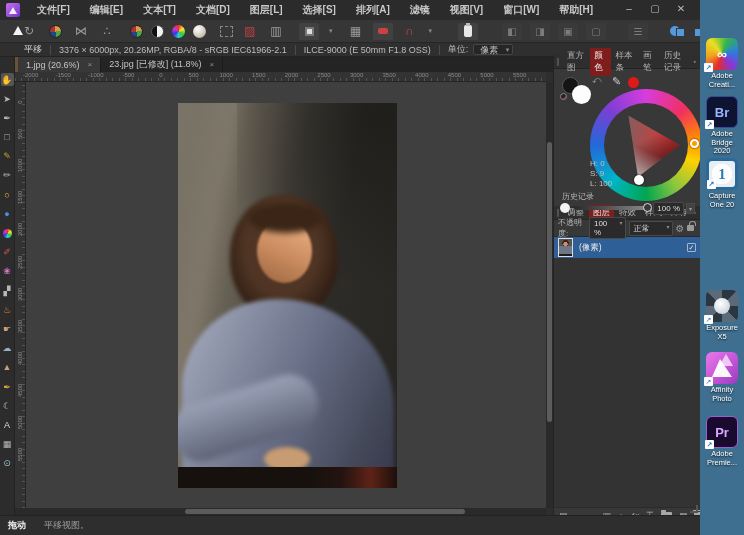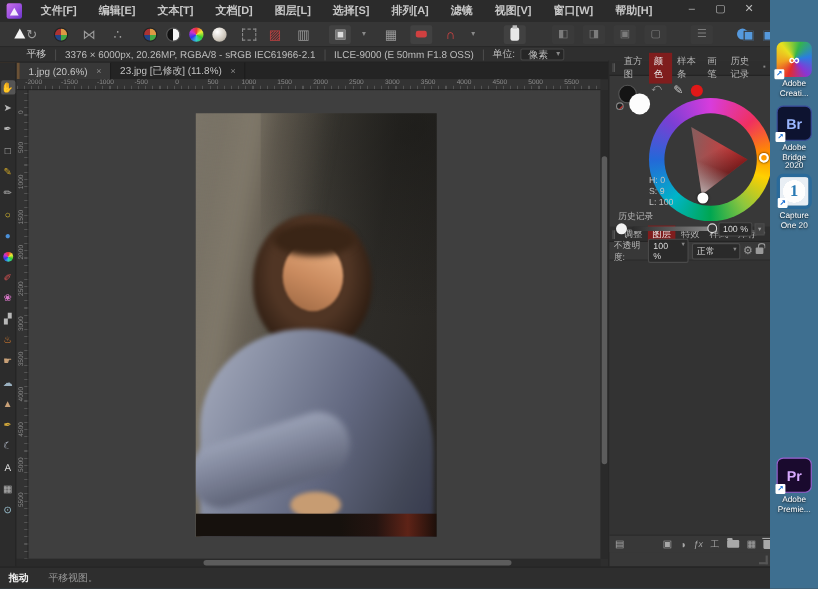--- a/index.html
+++ b/index.html
@@ -426,20 +426,25 @@
       </div>
 
     <div id="layerctrl">
       <span>不透明度:</span>
       <span class="lc-dd">100 %</span>
       <span class="lc-dd" style="min-width:44px">正常</span>
       <span class="gear">⚙</span>
       <span class="lock"></span>
     </div>
 
+    <div id="layerrow">
+      <div class="lthumb"></div>
+      <span class="lname">(像素)</span>
+      <span class="lcheck">✓</span>
+    </div>
     <div id="layerempty"></div>
 
     <div id="layerbottom">
       <span>▤</span>
       <span class="lb-right" style="margin-left:28px">
         <span>▣</span>
         <span>◑</span>
         <span style="font-style:italic;font-size:8px">ƒx</span>
         <span style="font-size:8px">工</span>
       </span>
@@ -467,18 +472,34 @@
     <div class="dicon" style="top: 96px;">
       <div class="img ic-br">Br<span class="shortcut">↗</span></div>
       <div class="lbl">Adobe
 Bridge 2020</div>
     </div>
     <div class="dicon" style="top: 158px;">
       <div class="img ic-c1">1<span class="shortcut">↗</span></div>
       <div class="lbl">Capture
 One 20</div>
     </div>
+    <div class="dicon" style="top: 290px;">
+      <div class="img ic-ex">
+        <span class="shortcut">↗</span>
+      </div>
+      <div class="lbl">Exposure
+X5</div>
+    </div>
+    <div class="dicon" style="top: 352px;">
+      <div class="img ic-ap">
+        <span class="t2"></span>
+        <span class="t1"></span>
+        <span class="shortcut">↗</span>
+      </div>
+      <div class="lbl">Affinity
+Photo</div>
+    </div>
     <div class="dicon" style="top: 416px;">
       <div class="img ic-pr">Pr<span class="shortcut">↗</span></div>
       <div class="lbl">Adobe
 Premie...</div>
     </div>
   </div>
 
 </body></html>

